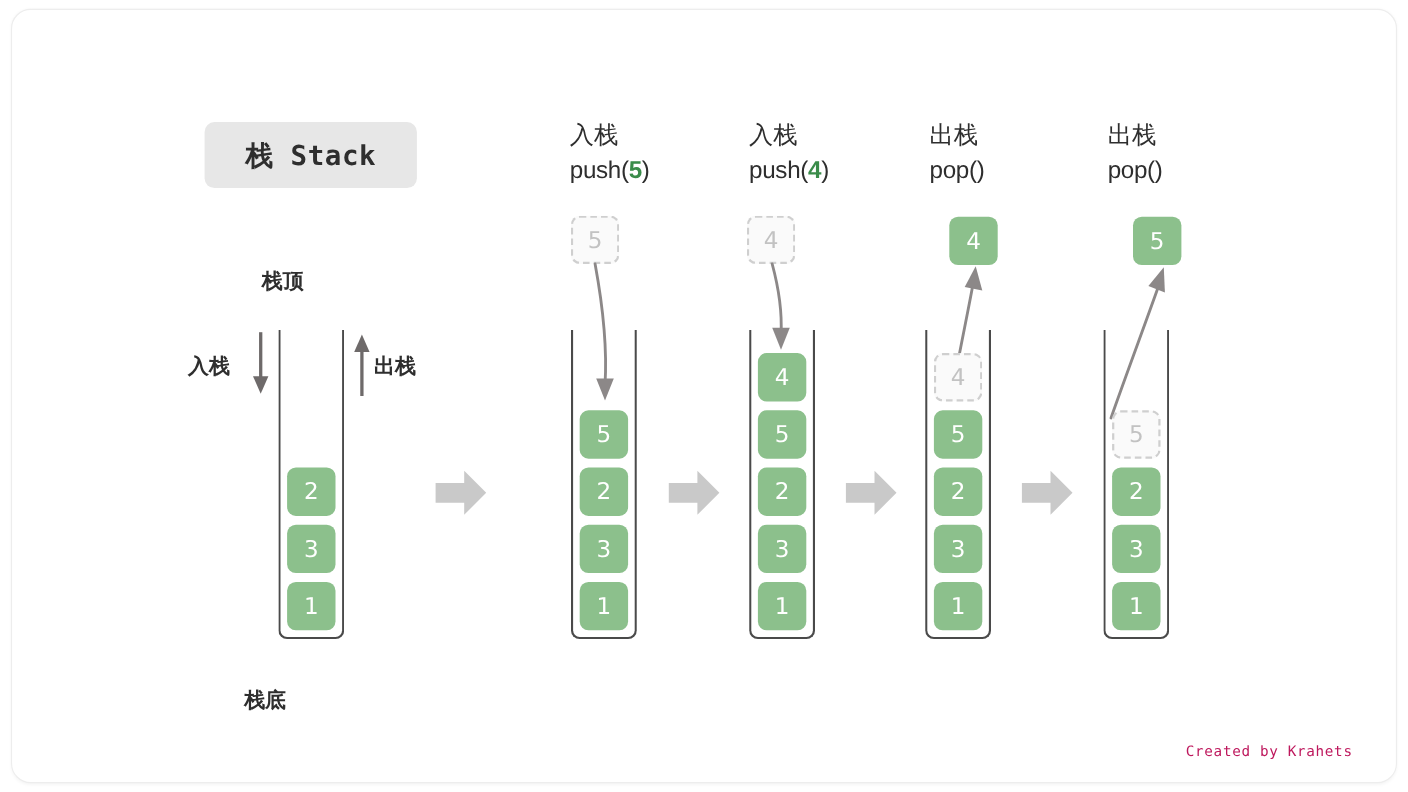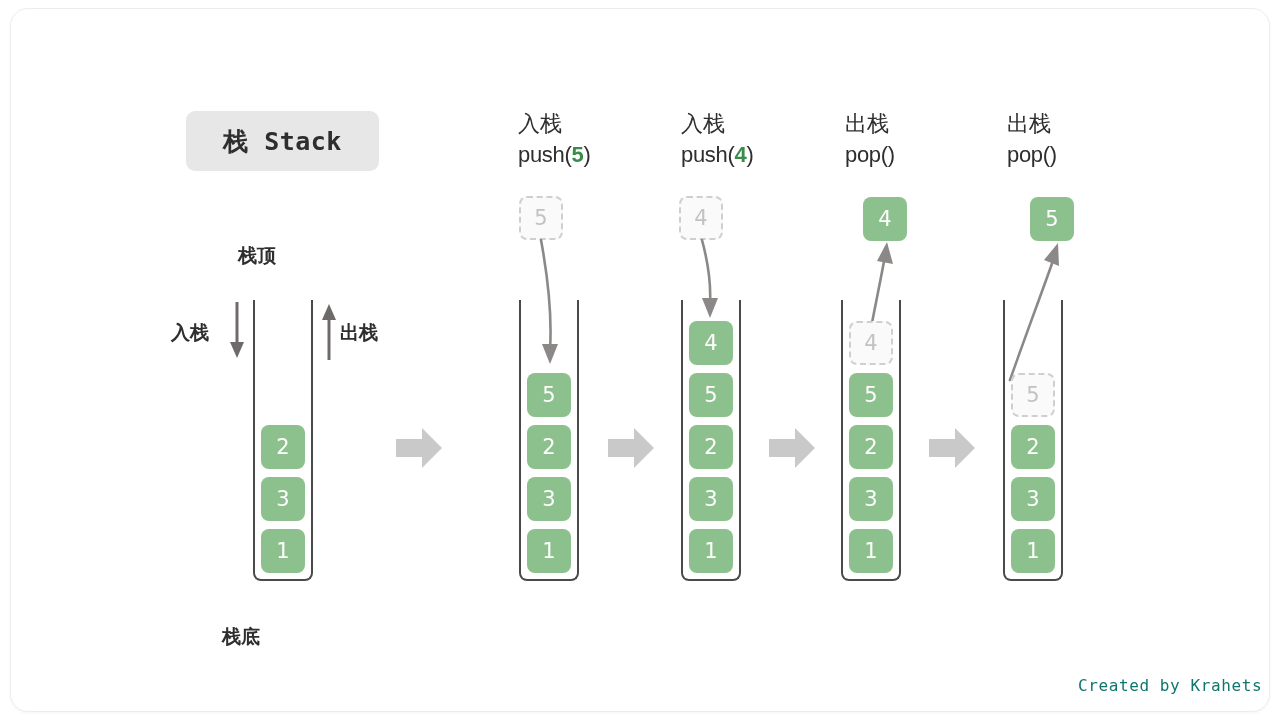--- a/index.html
+++ b/index.html
@@ -105,22 +105,22 @@
     font-weight: 700;
     color: #2e2e2e;
     white-space: nowrap;
     text-align: center;
   }
 
   
   #footer {
     left: 1078px; top: 676px;
     font-family: "DejaVu Sans Mono", "Liberation Mono", monospace;
-    font-size: 16px;
-    color: #0f766e;
+    font-size: 13px;
+    color: #be185d;
     letter-spacing: 0.6px;
     white-space: nowrap;
   }
 
   svg { overflow: visible; }
 </style>
 </head>
 <body>
 
 <div id="card"></div>

